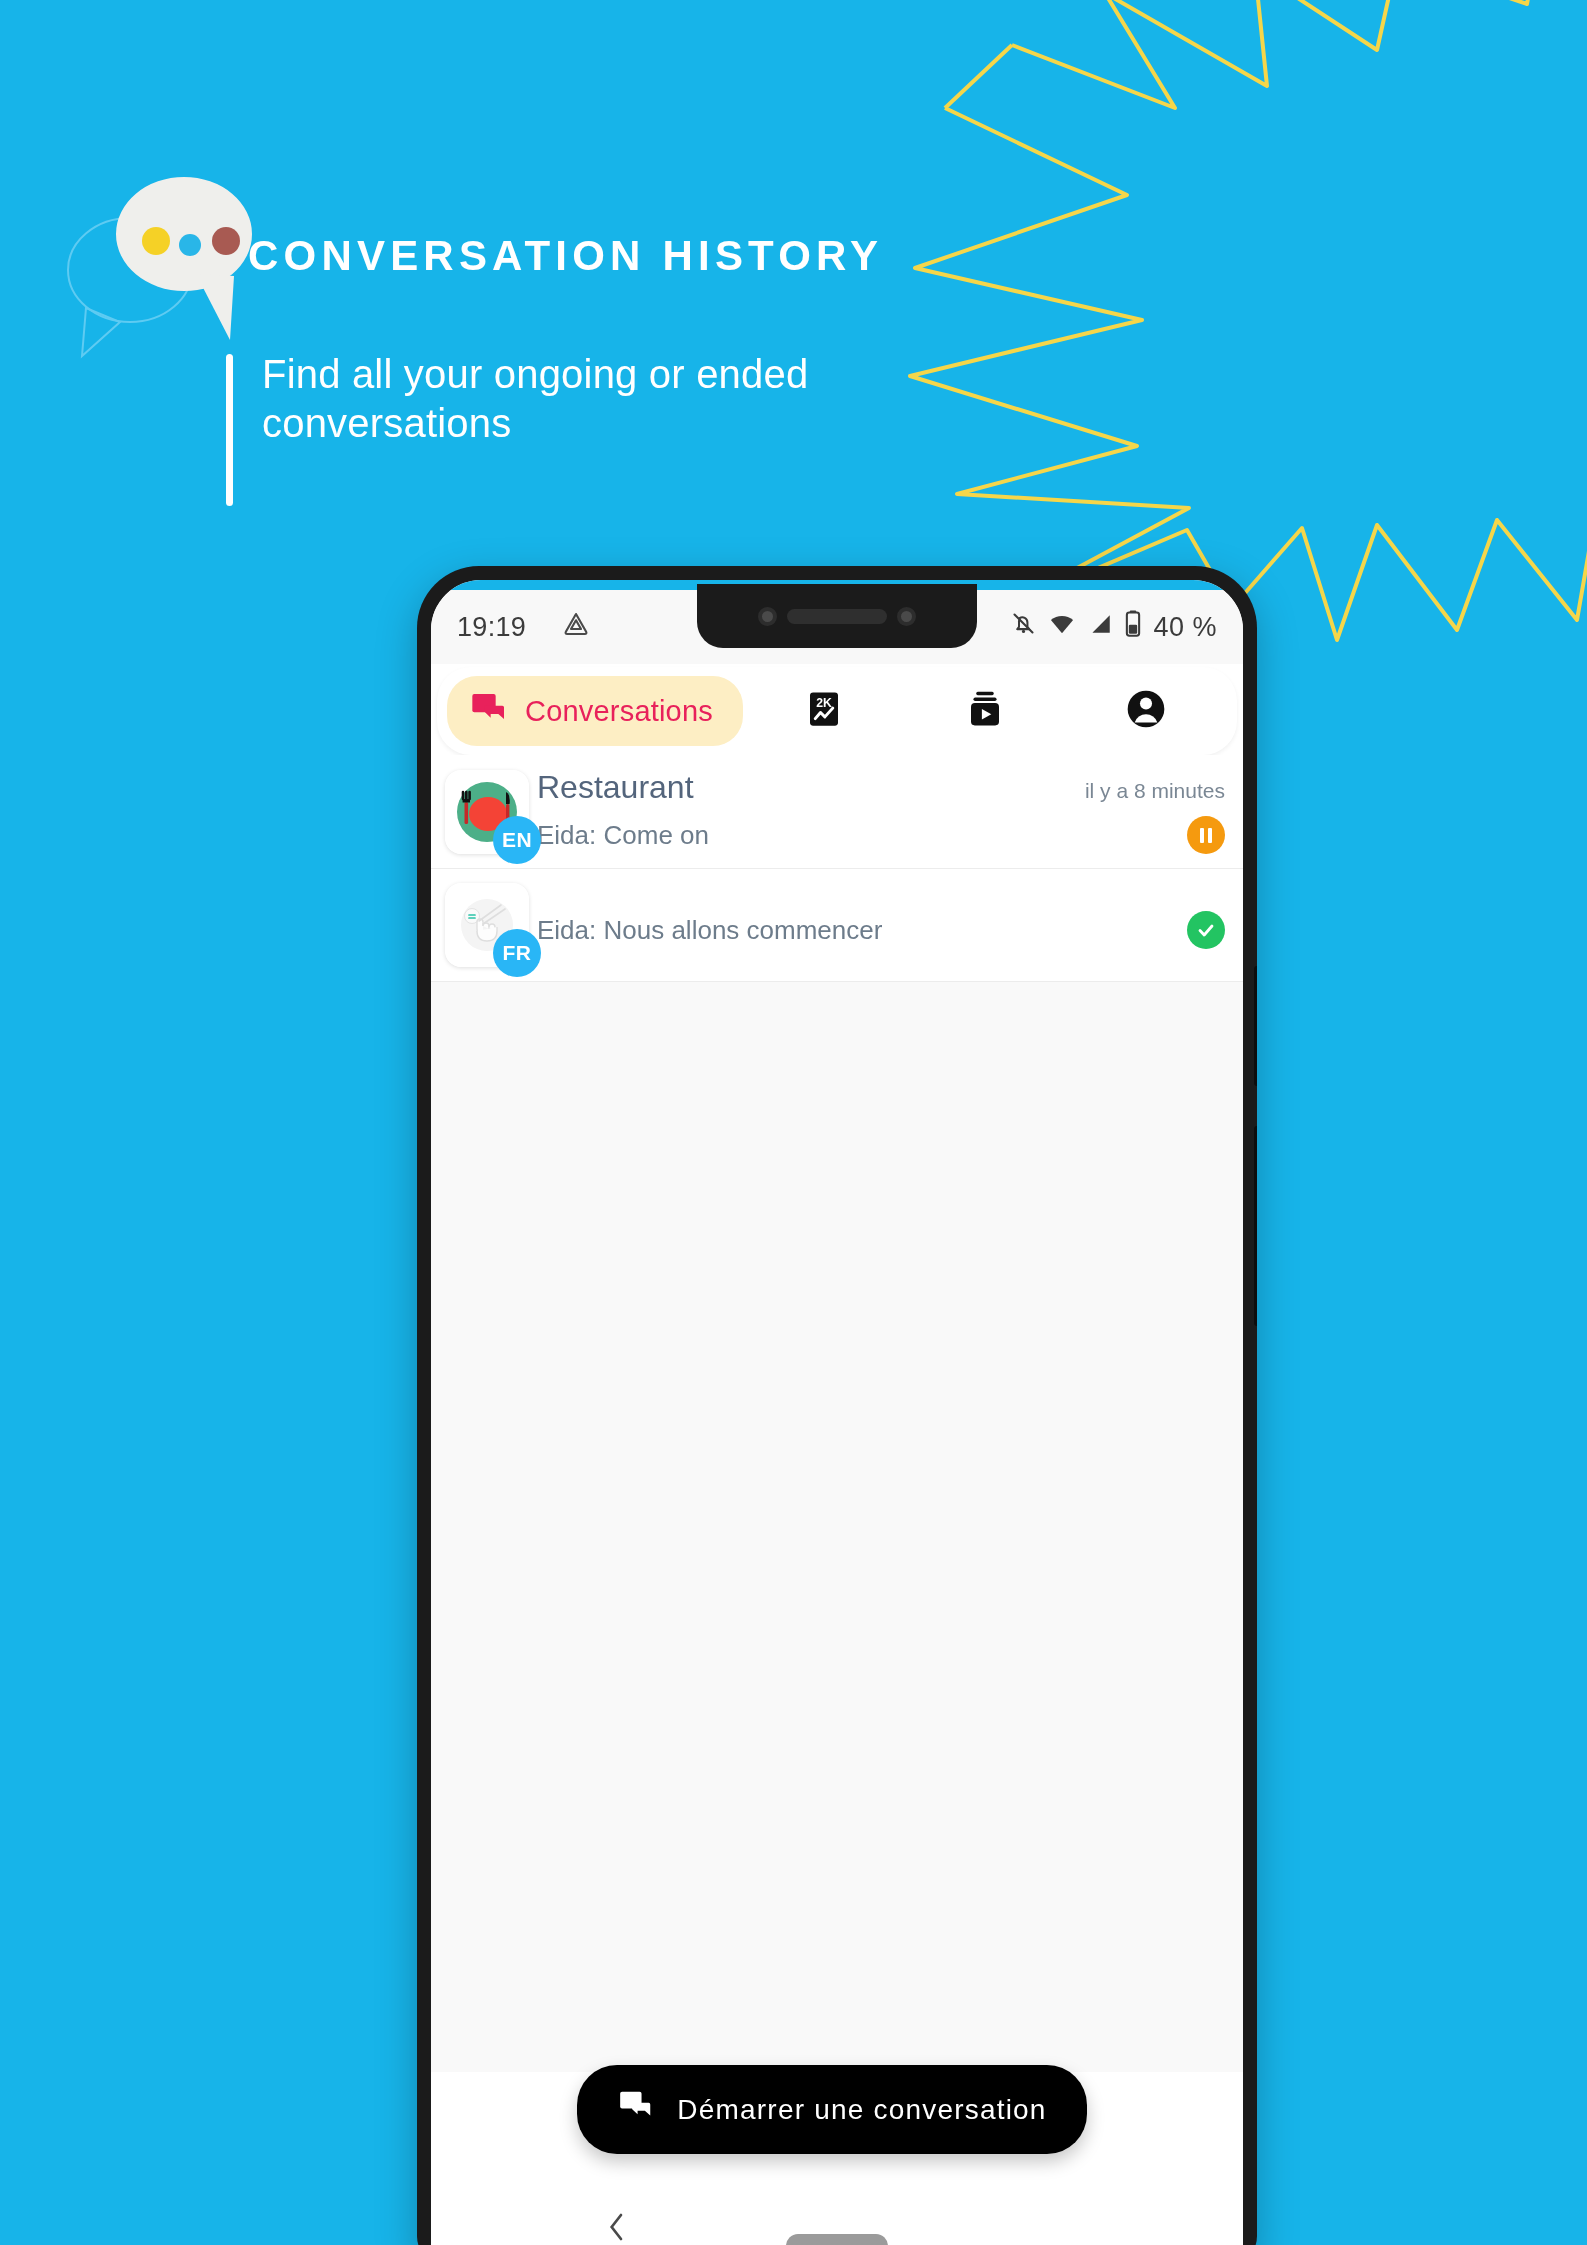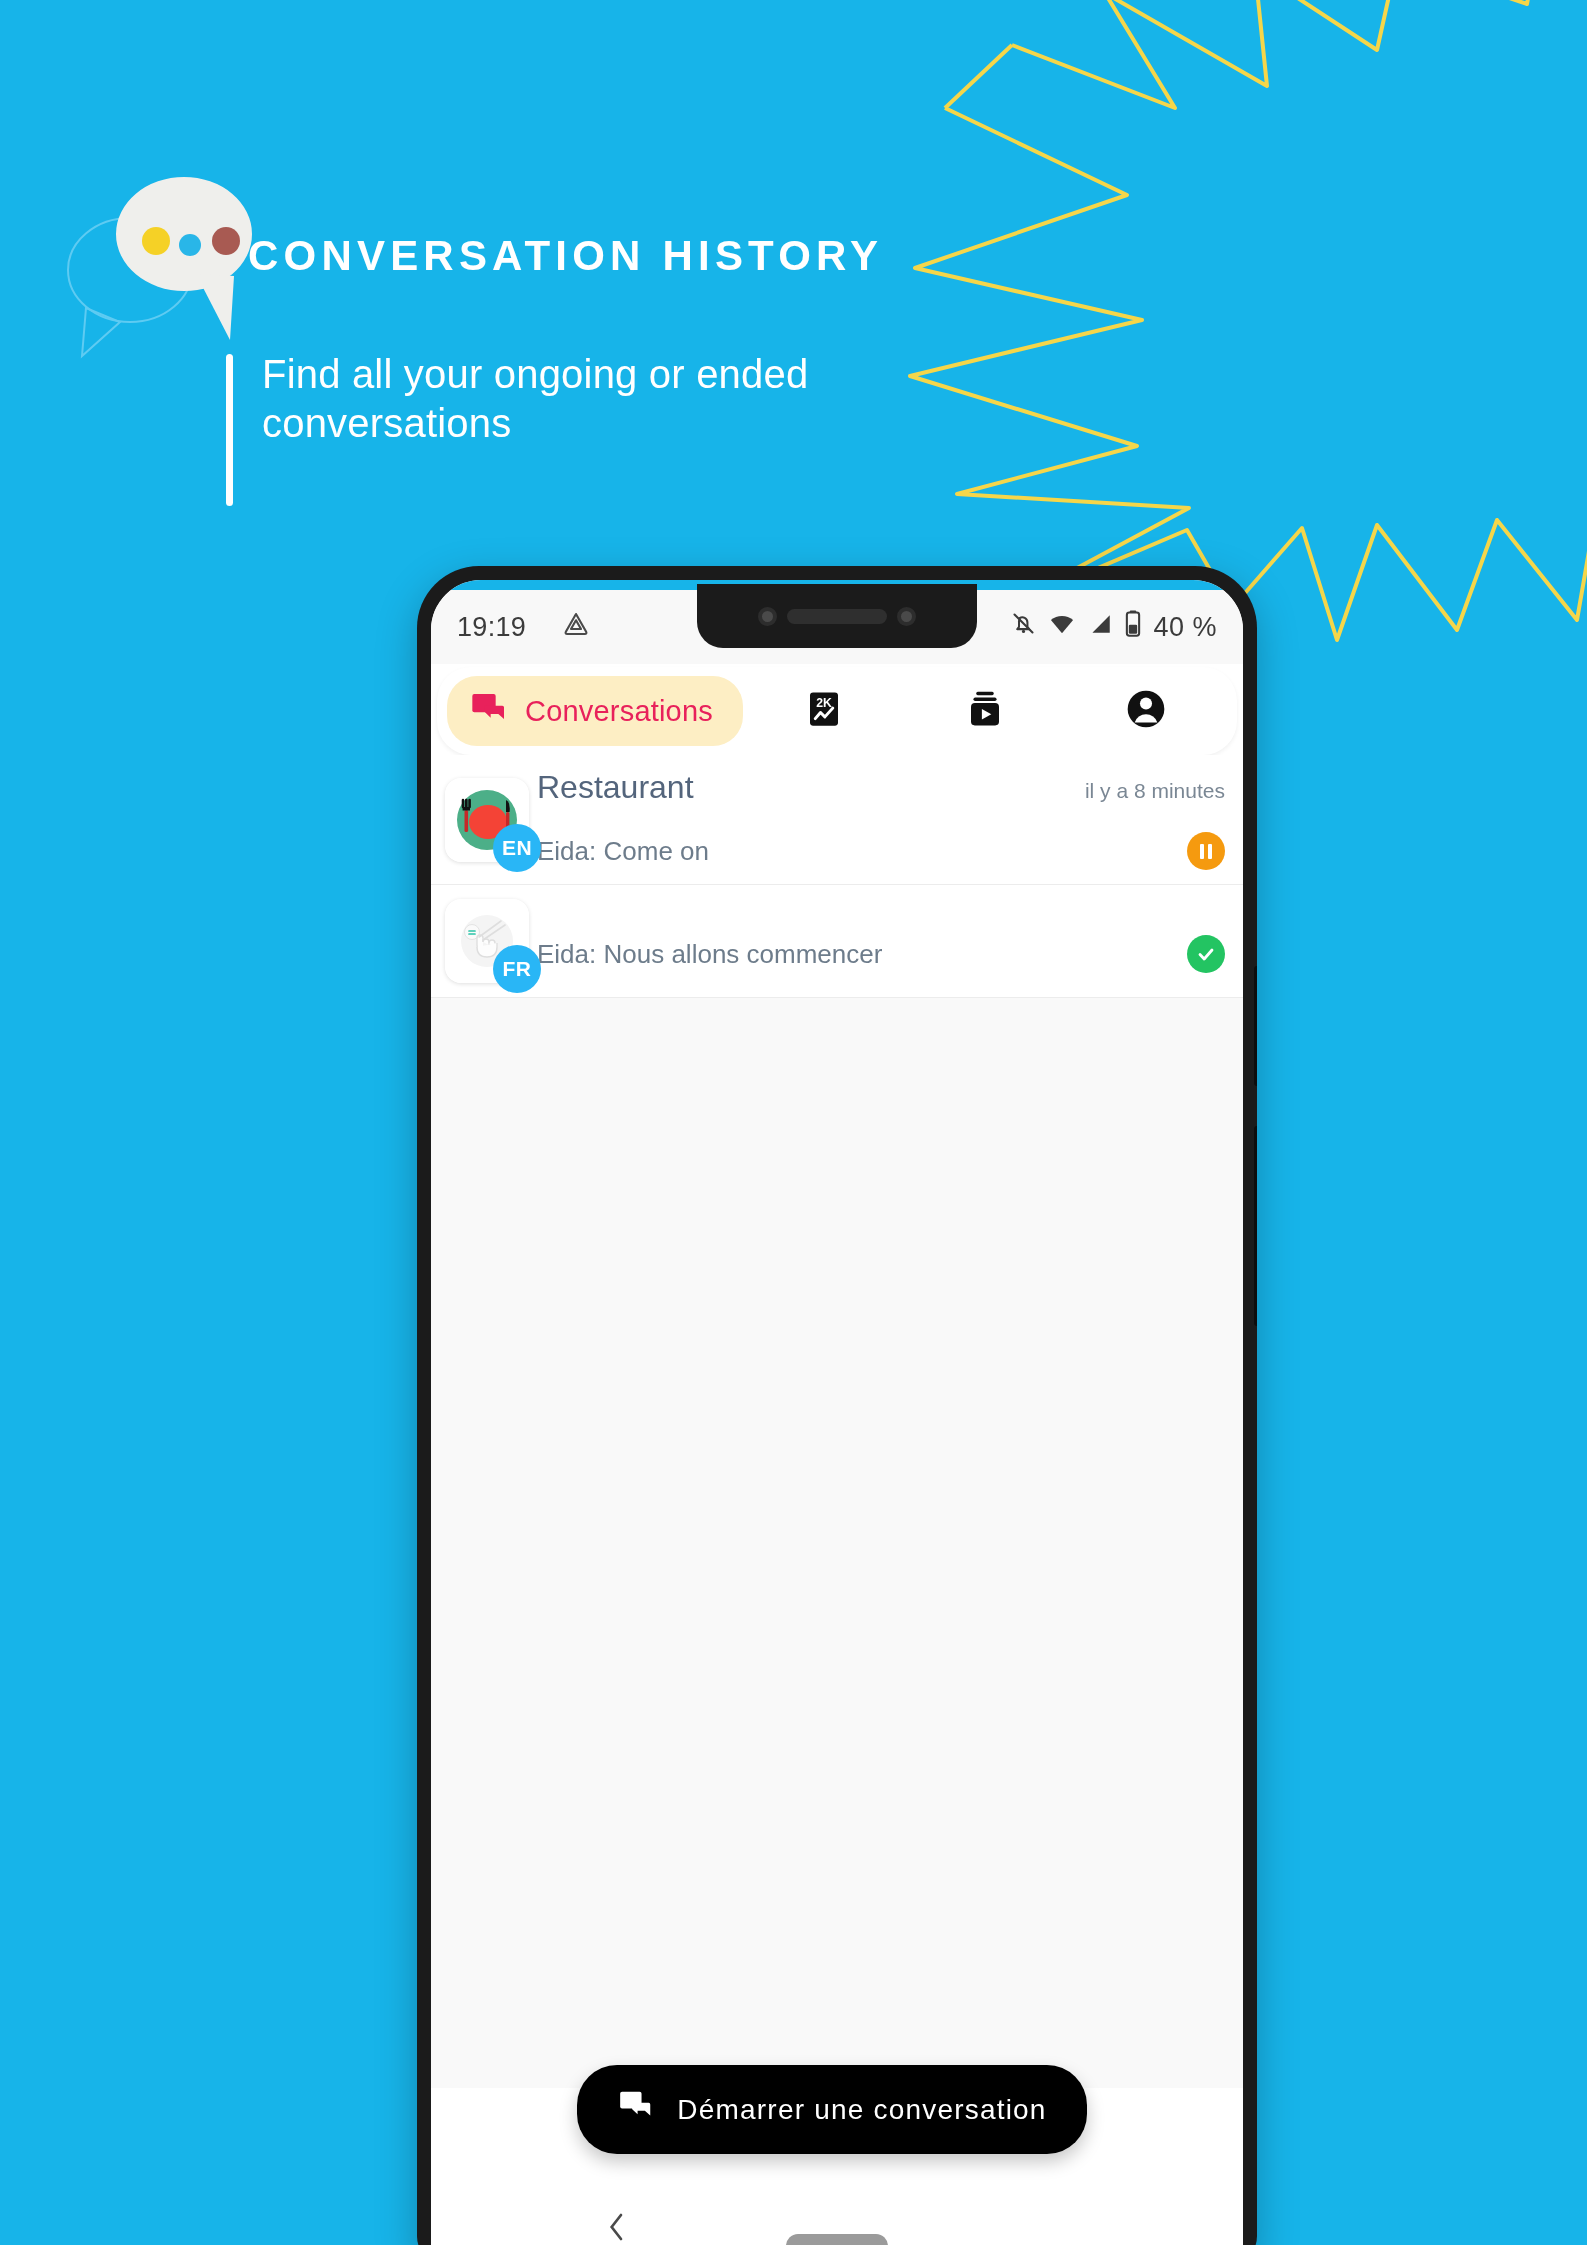--- a/index.html
+++ b/index.html
@@ -187,21 +187,21 @@
     font-size:32px;
     color:#54657c;
     font-weight:500;
   }
   .row-time{
     margin-left:auto;
     font-size:21px;
     color:#7a8794;
     white-space:nowrap;
   }
-  .row-bottom{ display:flex; align-items:center; margin-top:26px; }
+  .row-bottom{ display:flex; align-items:center; margin-top:10px; }
   .row-snippet{
     font-size:26px;
     color:#6d7c8b;
   }
   .status-dot{
     margin-left:auto;
     width:38px; height:38px;
     border-radius:50%;
     display:flex; align-items:center; justify-content:center;
   }

